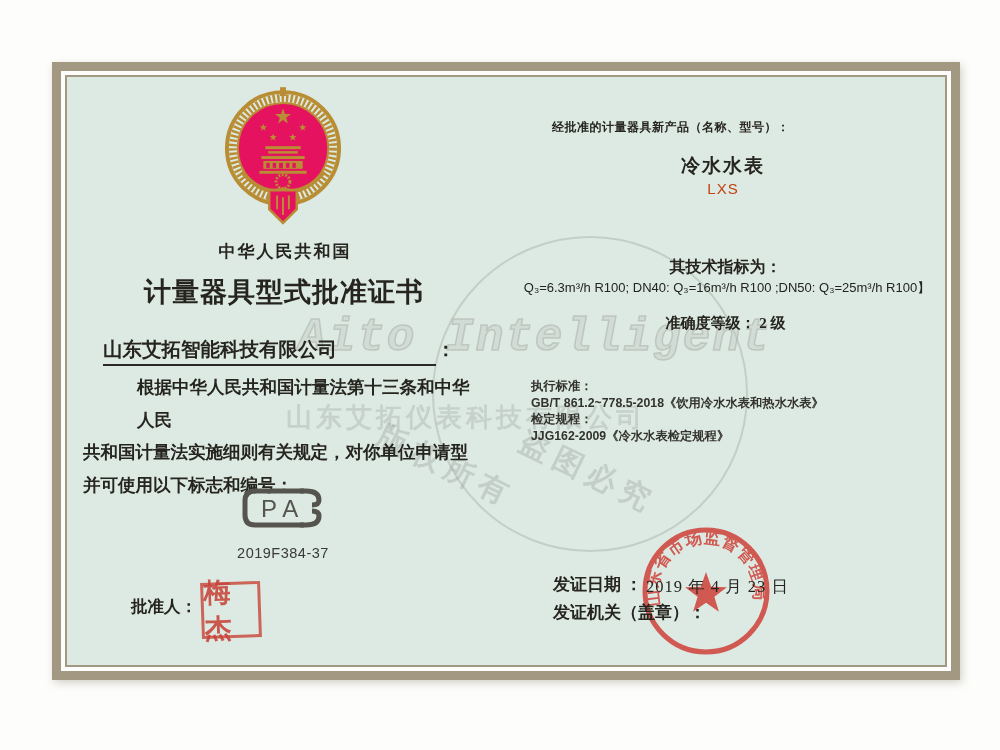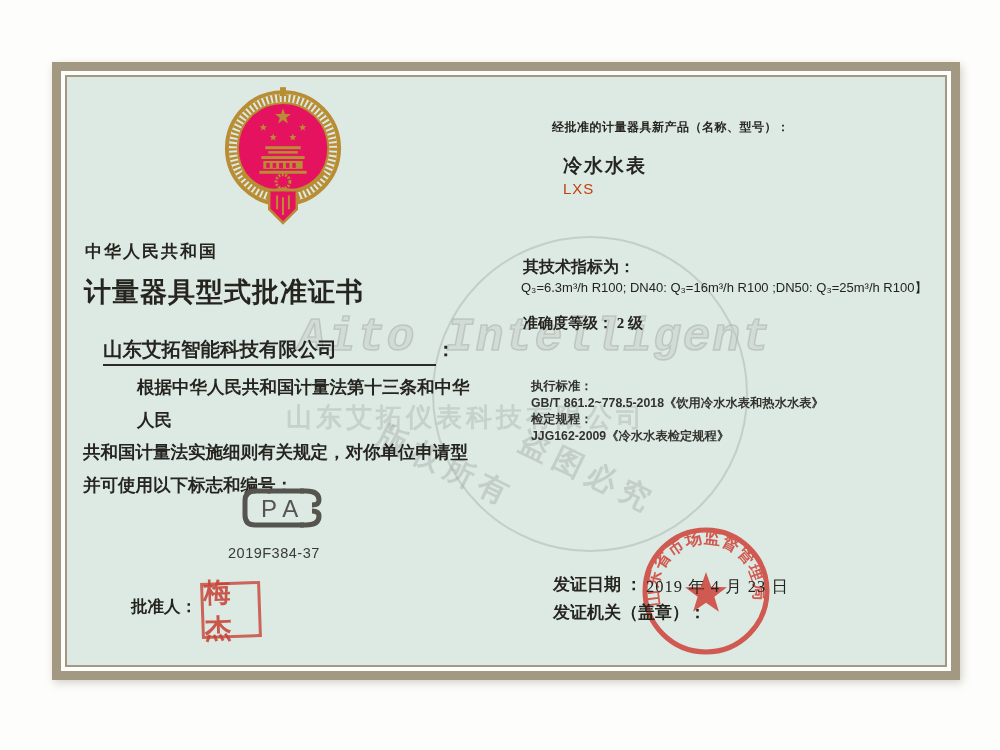--- a/index.html
+++ b/index.html
@@ -14,21 +14,21 @@
     border:9px solid #a39882;
     background:#dceae3;
     box-shadow: inset 0 0 0 4px #fdfdfb, inset 0 0 0 6px #a39882, 2px 3px 8px rgba(90,80,60,.25);
   }
   .layer{position:absolute;inset:0;}
   .abs{position:absolute;}
   .serif{font-family:"Liberation Serif","DejaVu Serif",serif;color:#26241f;}
   .sans{font-family:"Liberation Sans","DejaVu Sans",sans-serif;color:#c2410c;}
   .b{font-weight:bold;}
   .sb{font-weight:600;}
-  .center{text-align:left;}
+  .center{text-align:center;}
 
   
   .wm-circle{
     position:absolute;left:432px;top:236px;width:312px;height:312px;
     border:2px solid rgba(165,172,165,.45);border-radius:50%;
   }
   .wm-en{
     position:absolute;left:298px;top:312px;
     font-family:Liberation Mono, monospace;
     font-size:46px;font-weight:bold;font-style:italic;letter-spacing:2px;

